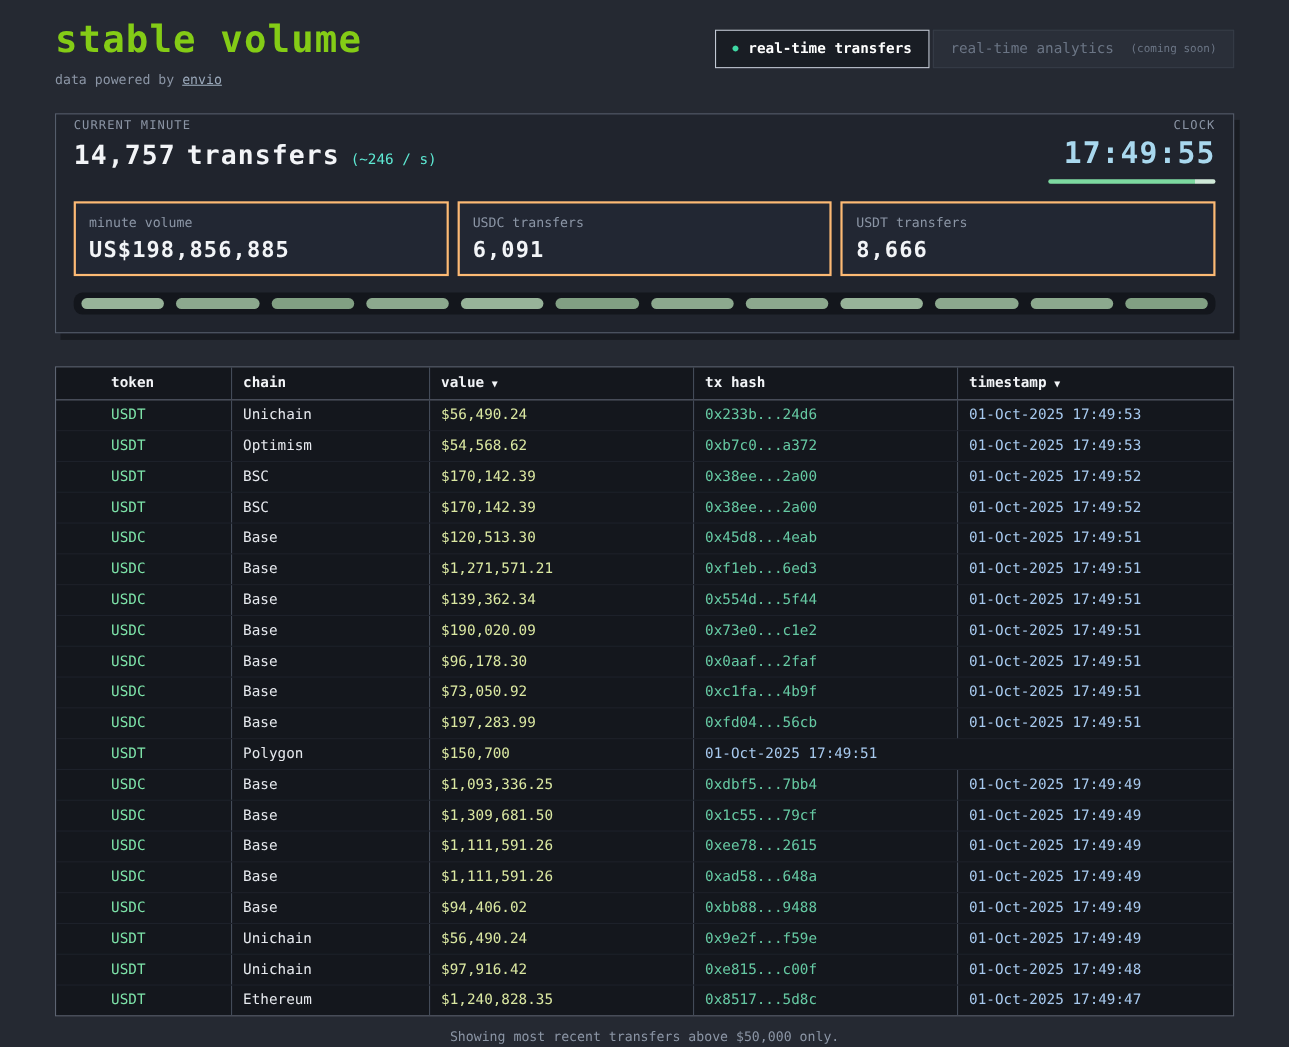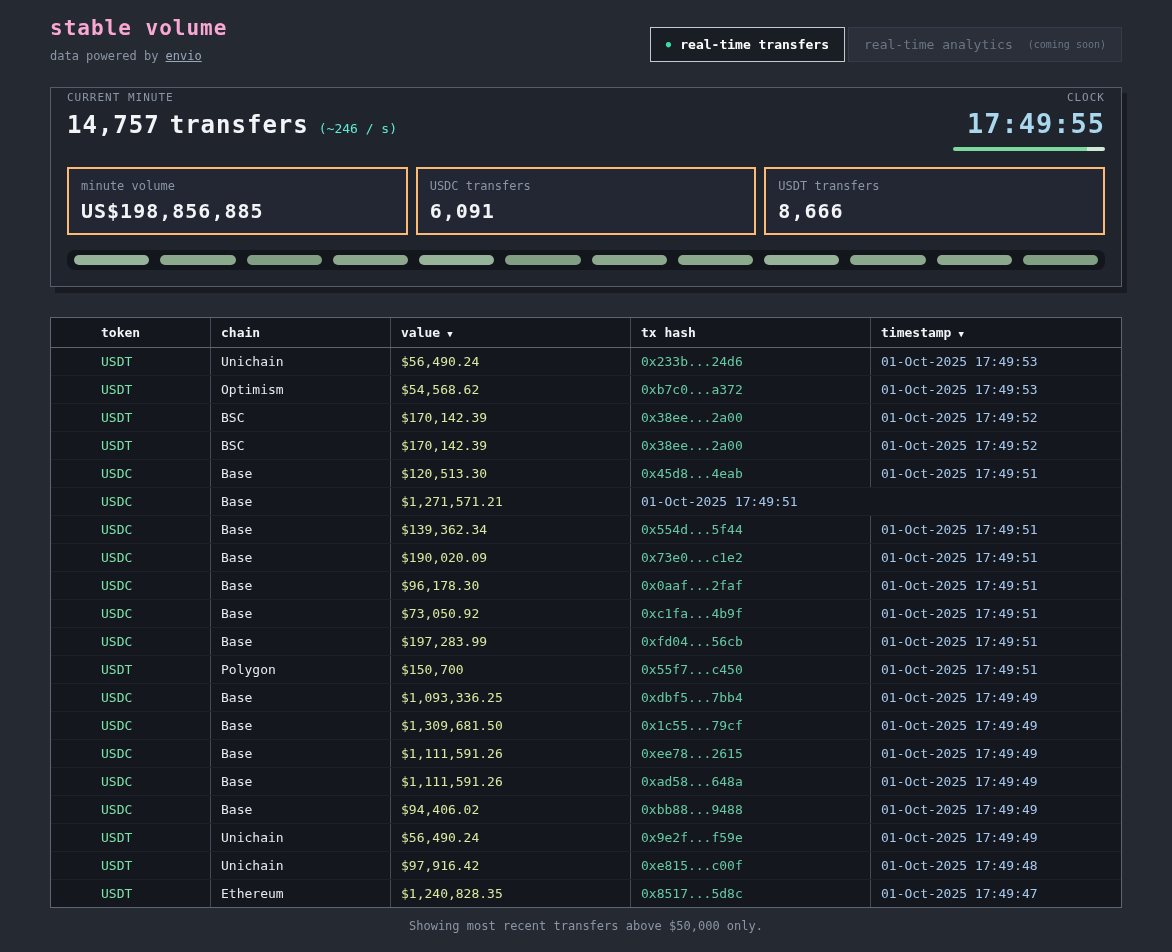--- a/index.html
+++ b/index.html
@@ -13,21 +13,21 @@
   html,body{margin:0;padding:0;}
   body{
     width:1172px;height:952px;overflow:hidden;
     background:var(--background);color:var(--text);
     font-family:"DejaVu Sans Mono","Liberation Mono",monospace;
   }
   .page{padding:16px 50px 0;height:100%;}
 
   
   .topbar{display:flex;justify-content:space-between;align-items:flex-start;}
-  .brand h1{margin:0;font-size:21px;font-weight:bold;letter-spacing:1px;color:#f9a8d4;}
+  .brand h1{margin:0;font-size:34px;font-weight:bold;letter-spacing:1px;color:#84cc16;}
   .powered{margin-top:9px;font-size:12px;color:var(--muted);}
   .powered a{color:#9aa8ba;text-decoration:underline;cursor:pointer;}
   .tabs{display:flex;margin-top:11px;}
   .tab{display:flex;align-items:center;gap:9px;font-size:13px;padding:9px 15px;cursor:pointer;white-space:nowrap;}
   .tab-active{border:1px solid #c2c9d4;background:#191d24;color:#ffffff;font-weight:bold;}
   .tab-inactive{border:1px solid #363c47;background:#2a2f39;color:#6b7585;margin-left:3px;}
   .tab-inactive .coming{font-size:10px;margin-left:6px;}
   .dot{color:#3fd9a4;font-size:9px;line-height:1;}
 
   
@@ -195,20 +195,21 @@
     <div class="td col-token">USDC</div>
     <div class="td col-chain">Base</div>
     <div class="td col-value">$120,513.30</div>
     <div class="td col-tx">0x45d8...4eab</div>
     <div class="td col-ts">01-Oct-2025 17:49:51</div>
   </div>
         <div class="trow">
     <div class="td col-token">USDC</div>
     <div class="td col-chain">Base</div>
     <div class="td col-value">$1,271,571.21</div>
+    <div class="td col-tx">0xf1eb...6ed3</div>
     <div class="td col-ts">01-Oct-2025 17:49:51</div>
   </div>
         <div class="trow">
     <div class="td col-token">USDC</div>
     <div class="td col-chain">Base</div>
     <div class="td col-value">$139,362.34</div>
     <div class="td col-tx">0x554d...5f44</div>
     <div class="td col-ts">01-Oct-2025 17:49:51</div>
   </div>
         <div class="trow">
@@ -236,21 +237,20 @@
     <div class="td col-token">USDC</div>
     <div class="td col-chain">Base</div>
     <div class="td col-value">$197,283.99</div>
     <div class="td col-tx">0xfd04...56cb</div>
     <div class="td col-ts">01-Oct-2025 17:49:51</div>
   </div>
         <div class="trow">
     <div class="td col-token">USDT</div>
     <div class="td col-chain">Polygon</div>
     <div class="td col-value">$150,700</div>
-    <div class="td col-tx">0x55f7...c450</div>
     <div class="td col-ts">01-Oct-2025 17:49:51</div>
   </div>
         <div class="trow">
     <div class="td col-token">USDC</div>
     <div class="td col-chain">Base</div>
     <div class="td col-value">$1,093,336.25</div>
     <div class="td col-tx">0xdbf5...7bb4</div>
     <div class="td col-ts">01-Oct-2025 17:49:49</div>
   </div>
         <div class="trow">

